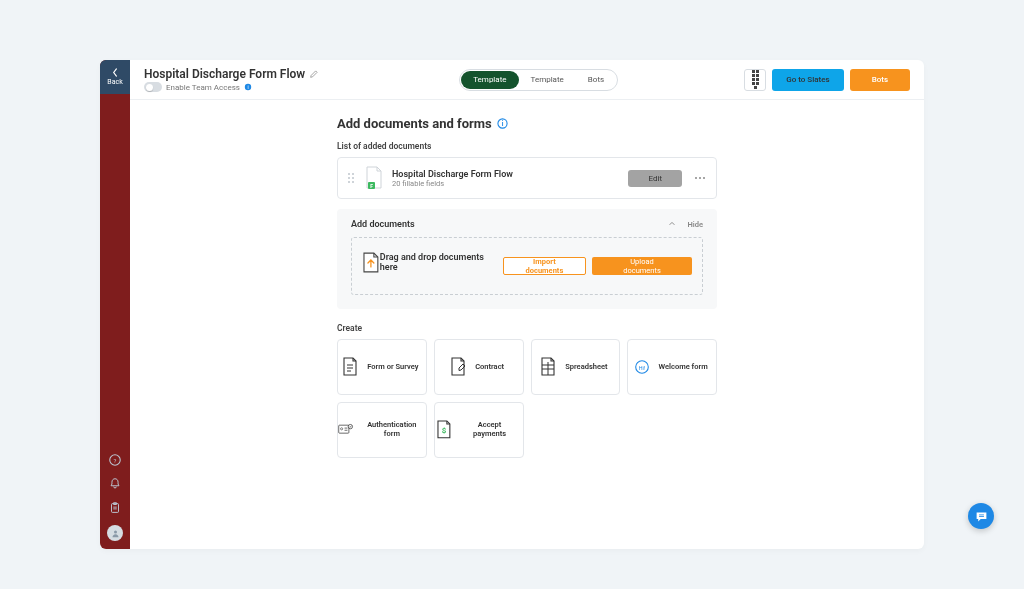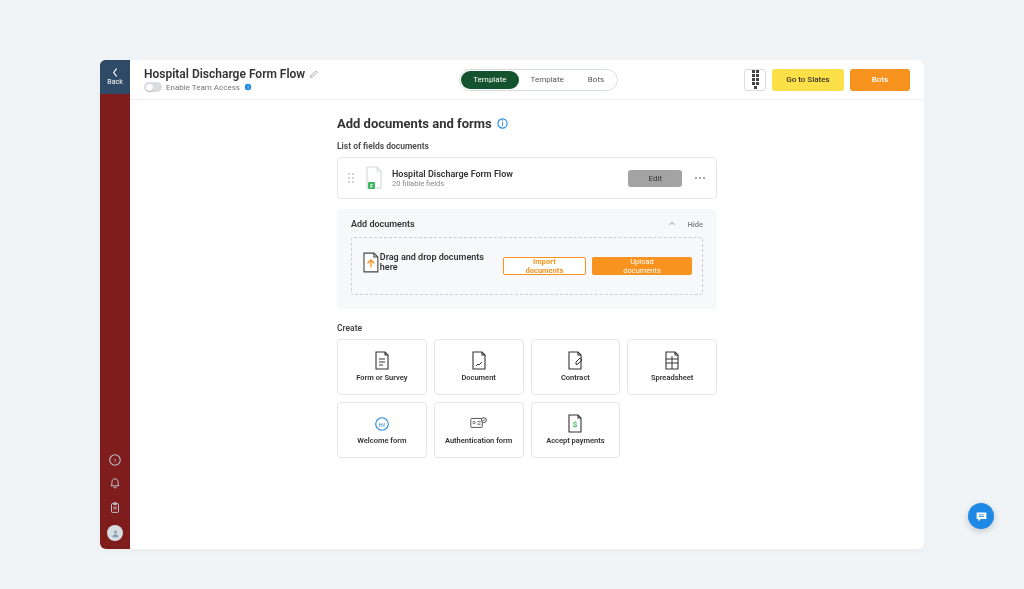--- a/index.html
+++ b/index.html
@@ -26,21 +26,21 @@
   .info-dot { width: 8px; height: 8px; display:flex; align-items:center; justify-content:center;}
   
   .segmented { margin-left: 140px; height: 22px; border: 1px solid #d8dde2; border-radius: 11px; display: flex; align-items: center; padding: 1px; font-size: 8px; }
   .seg-item { padding: 0 12px; height: 18px; display: flex; align-items: center; color: #555; cursor: pointer; border-radius: 10px; }
   .seg-item.active { background: #14532d; color: #fff; }
 
   .top-spacer { flex: 1; }
   .apps-btn { width: 22px; height: 22px; border: 1px solid #d8dde2; border-radius: 3px; display: flex; flex-wrap: wrap; align-content: center; justify-content: center; gap: 1px; padding: 5px; cursor: pointer; }
   .apps-btn span { width: 3px; height: 3px; background: #444; }
   .btn { height: 22px; padding: 0 14px; border-radius: 3px; font-size: 8px; font-weight: 500; display: flex; align-items: center; cursor: pointer; border: none; }
-  .btn-gray { background: #fde047; color: #333; margin-left: 6px; }
+  .btn-gray { background: #0ea5e9; color: #333; margin-left: 6px; }
   .btn-orange { background: #f7931e; color: #fff; margin-left: 6px; padding: 0 22px; }
 
   .content { flex: 1; overflow: hidden; padding: 16px 0 0 0; display:flex; justify-content:center;}
   .content-inner { width: 380px; }
   .h1 { font-size: 13px; font-weight: 700; color: #333; display: flex; align-items: center; gap: 5px; margin-bottom: 10px; }
   .subhead { font-size: 8.5px; font-weight: 600; color: #444; margin-bottom: 6px; }
 
   .doc-card { border: 1px solid #e3e6ea; border-radius: 4px; padding: 8px 10px; display: flex; align-items: center; gap: 8px; margin-bottom: 10px; }
   .drag-dots { width: 8px; display: grid; grid-template-columns: 2px 2px; gap: 2px; }
   .drag-dots span { width: 2px; height: 2px; background: #cfd4d9; }
@@ -56,21 +56,21 @@
   .add-head { display: flex; align-items: center; font-size: 9px; font-weight: 600; color: #333; margin-bottom: 8px; }
   .hide-link { margin-left: auto; font-size: 7.5px; color: #888; display: flex; align-items: center; gap: 11px; cursor: pointer; }
   .dropzone { border: 1px dashed #c9ced3; border-radius: 3px; padding: 14px 10px; display: flex; align-items: center; }
   .dz-icon { width: 18px; height: 22px; margin-bottom: 6px; }
   .dz-text { font-size: 9px; font-weight: 600; color: #333; margin-bottom: 8px; }
   .dz-buttons { display: flex; gap: 6px; }
   .btn-outline-orange { border: 1px solid #f7931e; color: #f7931e; background: #fff; height: 18px; font-size: 7.5px; padding: 0 10px; border-radius: 2px; display:flex; align-items:center; cursor:pointer;font-weight:bold;}
   .btn-solid-orange { background: #f7931e; color: #fff; height: 18px; font-size: 7.5px; padding: 0 19px; border-radius: 2px; display:flex; align-items:center; cursor:pointer; border:none;}
 
   .create-grid { display: grid; grid-template-columns: repeat(4, 1fr); gap: 7px; }
-  .create-tile { border: 1px solid #e3e6ea; border-radius: 4px; height: 56px; display: flex; flex-direction: column; align-items: center; justify-content: center; gap: 4px; cursor: pointer; background:#fff;}
+  .create-tile { border: 1px solid #e3e6ea; border-radius: 4px; height: 56px; display: flex; flex-direction: row; align-items: center; justify-content: center; gap: 4px; cursor: pointer; background:#fff;}
   .tile-icon { width: 18px; height: 18px; display:flex; align-items:center; justify-content:center;}
   .tile-label { font-size: 7.5px; font-weight: 600; color: #333; text-align:center; line-height:1.15; padding: 0 4px;}
 
   .chat-fab { position: absolute; right: 30px; bottom: 60px; width: 26px; height: 26px; background: #1e88e5; border-radius: 50%; display:flex; align-items:center; justify-content:center; cursor:pointer; box-shadow: 0 2px 6px rgba(0,0,0,0.2);}
 </style>
 </head>
 <body>
 
 <div class="app-window">
 
@@ -159,21 +159,21 @@
     <div class="content">
       <div class="content-inner">
         <div class="h1">
           <span>Add documents and forms</span>
           <svg width="11" height="11" viewBox="0 0 12 12">
               <circle cx="6" cy="6" r="5" stroke="#1e88e5" stroke-width="1.2" fill="none"></circle>
               <text x="6" y="9" font-size="7" fill="#1e88e5" text-anchor="middle" font-family="serif">i</text>
             </svg>
         </div>
 
-        <div class="subhead">List of fields documents</div>
+        <div class="subhead">List of added documents</div>
 
         <div class="doc-card">
           <div class="drag-dots">
             <span></span>
               <span></span>
               <span></span>
               <span></span>
               <span></span>
               <span></span>
           </div>
@@ -230,30 +230,20 @@
                   <path d="M3 1h9l3 3v14H3z" stroke="#333" stroke-width="1.1" fill="none"></path>
                   <path d="M12 1v3h3" stroke="#333" stroke-width="1.1" fill="none"></path>
                   <line x1="6" y1="8" x2="12" y2="8" stroke="#333"></line>
                   <line x1="6" y1="11" x2="12" y2="11" stroke="#333"></line>
                   <line x1="6" y1="14" x2="10" y2="14" stroke="#333"></line>
                 </svg>
               </div>
             <div class="tile-label">Form or Survey</div>
           </div>
 
-          <div class="create-tile">
-            <div class="tile-icon">
-                <svg viewBox="0 0 18 20">
-                  <path d="M3 1h9l3 3v14H3z" stroke="#333" stroke-width="1.1" fill="none"></path>
-                  <path d="M12 1v3h3" stroke="#333" stroke-width="1.1" fill="none"></path>
-                  <path d="M6 15l2-2 1 1 3-3" stroke="#333" stroke-width="1" fill="none"></path>
-                </svg>
-              </div>
-            <div class="tile-label">Document</div>
-          </div>
 
           <div class="create-tile">
             <div class="tile-icon">
                 <svg viewBox="0 0 18 20">
                   <path d="M3 1h9l3 3v14H3z" stroke="#333" stroke-width="1.1" fill="none"></path>
                   <path d="M12 1v3h3" stroke="#333" stroke-width="1.1" fill="none"></path>
                   <path d="M10 11l4-4 2 2-4 4-2 .5z" stroke="#333" stroke-width="1" fill="none"></path>
                 </svg>
               </div>
             <div class="tile-label">Contract</div>

